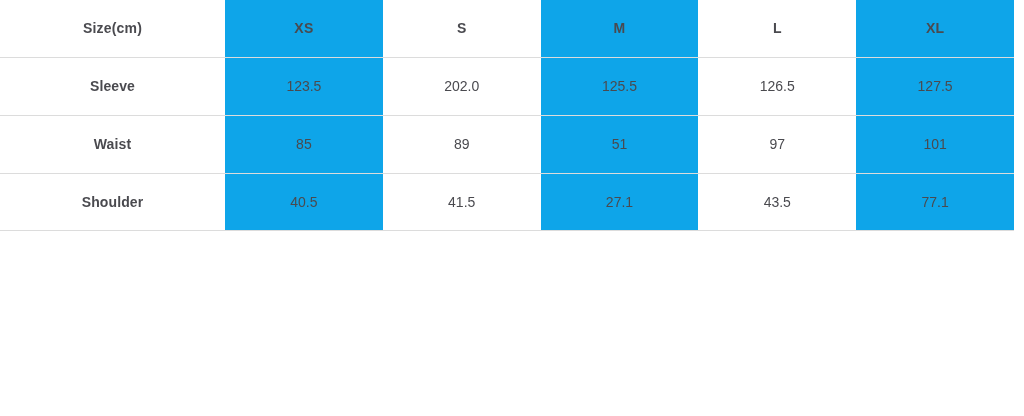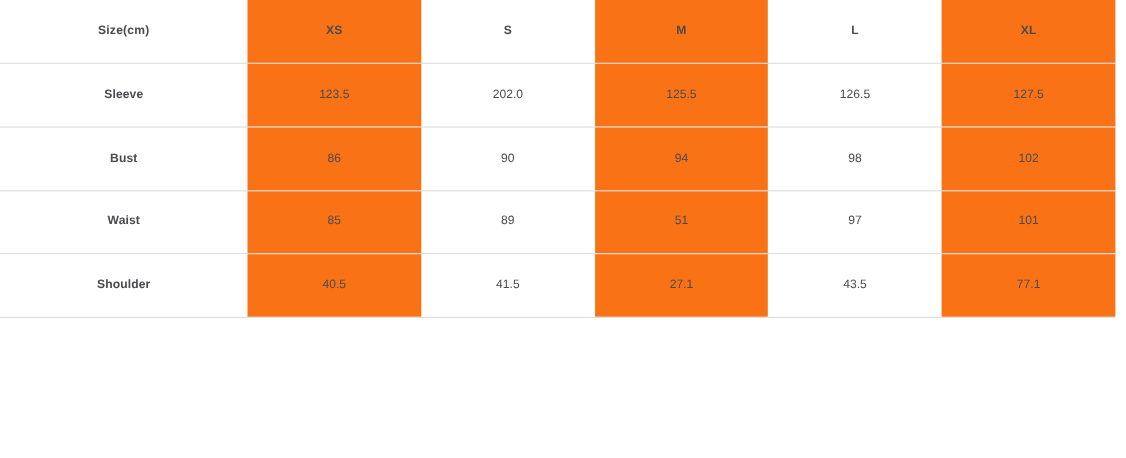--- a/index.html
+++ b/index.html
@@ -34,21 +34,21 @@
   }
 
   table.size-table th,
   table.size-table td {
     height: 57.7px;
     padding: 0 4px;
     text-align: center;
     vertical-align: middle;
     border: 0;
     border-bottom: 1px solid #dcdcdc;
-    font-size: 11px;
+    font-size: 14px;
     line-height: 1.2;
     color: #4a4a4f;
     white-space: nowrap;
   }
 
   
   table.size-table thead th {
     font-weight: 700;
     letter-spacing: 0.2px;
   }
@@ -59,21 +59,21 @@
     letter-spacing: 0.1px;
   }
 
   
   table.size-table .cell-value {
     font-weight: 400;
   }
 
   
   table.size-table .tinted {
-    background-color: #f97316;
+    background-color: #0ea5e9;
   }
 </style>
 </head>
 <body>
 
 <div id="size-chart">
   <table class="size-table">
     <colgroup>
       <col class="c-label">
       <col class="c-size">
@@ -95,28 +95,20 @@
     <tbody>
       <tr>
         <td class="row-label">Sleeve</td>
         <td class="cell-value tinted">123.5</td>
         <td class="cell-value">202.0</td>
         <td class="cell-value tinted">125.5</td>
         <td class="cell-value">126.5</td>
         <td class="cell-value tinted">127.5</td>
       </tr>
       <tr>
-        <td class="row-label">Bust</td>
-        <td class="cell-value tinted">86</td>
-        <td class="cell-value">90</td>
-        <td class="cell-value tinted">94</td>
-        <td class="cell-value">98</td>
-        <td class="cell-value tinted">102</td>
-      </tr>
-      <tr>
         <td class="row-label">Waist</td>
         <td class="cell-value tinted">85</td>
         <td class="cell-value">89</td>
         <td class="cell-value tinted">51</td>
         <td class="cell-value">97</td>
         <td class="cell-value tinted">101</td>
       </tr>
       <tr>
         <td class="row-label">Shoulder</td>
         <td class="cell-value tinted">40.5</td>

